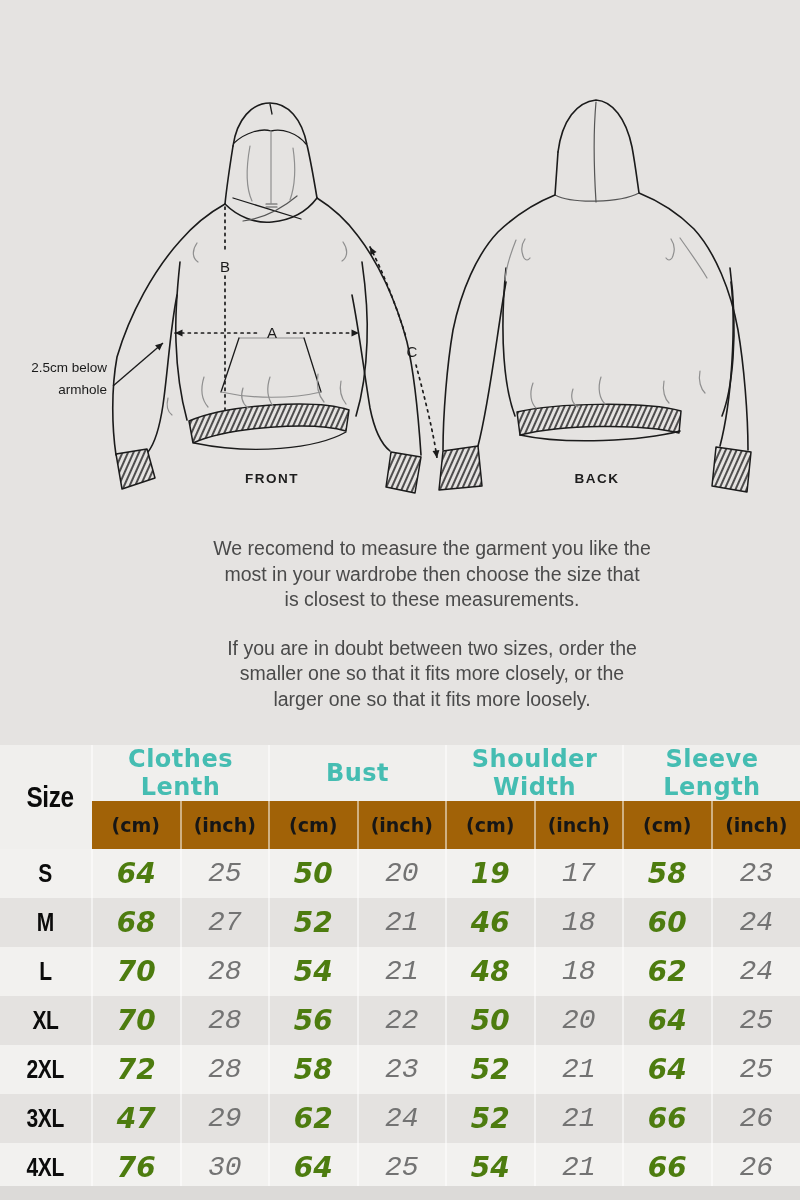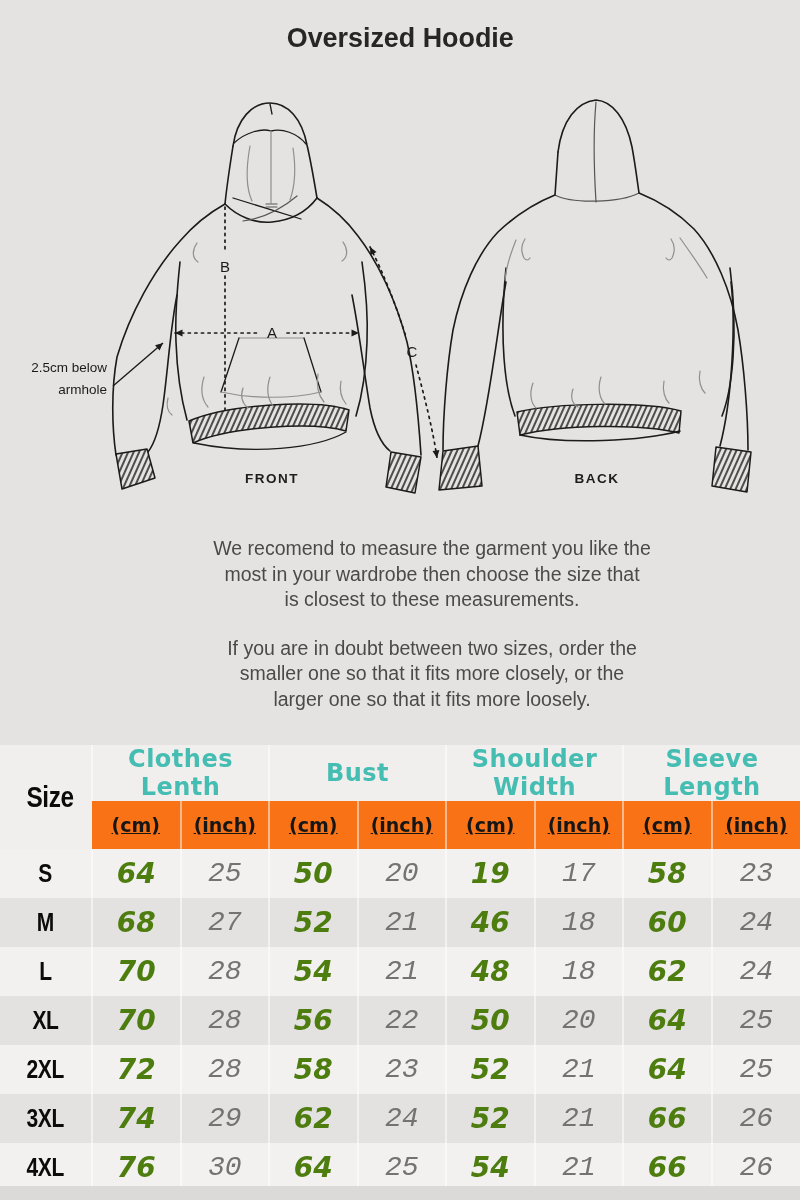--- a/index.html
+++ b/index.html
@@ -28,42 +28,39 @@
         font-size:19.5px;line-height:25.6px;margin-left:32px;}
   .copy p{margin:0;}
   .copy p + p{margin-top:23px;}
 
   
   table.size-table{position:absolute;top:745px;left:0;width:800px;border-collapse:collapse;table-layout:fixed;}
   col.c-size{width:92px;}
   th,td{padding:0;text-align:center;vertical-align:middle;border-left:2px solid rgba(255,255,255,.5);}
   tr > th:first-child{border-left:none;}
   tr.h1>th{height:50px;background:#f0efed;}
-  tr.h2>th{height:48px;background:#f97316;text-decoration:underline;}
+  tr.h2>th{height:48px;background:#a16207;}
   th.size-head{background:linear-gradient(#f0efed 0,#f0efed 50px,#e4e2e0 50px,#e4e2e0 100%);padding-left:10px;}
   th.group{font-family:"DejaVu Sans",sans-serif;font-weight:700;font-size:24px;color:#45bdb2;letter-spacing:.5px;}
   th.unit{font-family:"DejaVu Sans",sans-serif;font-weight:700;font-size:19px;color:#161616;}
   tbody tr{height:49px;}
   tbody tr:nth-child(odd){background:#f2f1ef;}
   tbody tr:nth-child(even){background:#e4e2e0;}
   .size-txt{display:inline-block;font-weight:800;font-size:25px;color:#0b0b0b;transform:scaleX(.84);letter-spacing:-.5px;}
   .size-txt.big{font-size:29px;}
   td{font-family:"DejaVu Sans",sans-serif;font-style:italic;font-size:28px;}
   td.cm{color:#4d7c0f;font-weight:700;}
   td.in{color:#737373;font-weight:400;font-family:Liberation Mono, monospace;}
   .bottom-strip{position:absolute;top:1186px;left:0;width:800px;height:14px;background:#dcdad8;}
 </style>
 </head>
 <body>
 
 <div class="canvas">
 
-  <div class="title">
-    <span>Oversized Hoodie</span>
-  </div>
 
   <svg class="diagram" width="800" height="430" viewBox="0 80 800 430">
     <defs>
       <pattern id="rib" width="5" height="5" patternUnits="userSpaceOnUse" patternTransform="rotate(24)">
         <rect width="5" height="5" fill="#e5e3e1"></rect>
         <line x1="1" y1="0" x2="1" y2="5" stroke="#1b1b1b" stroke-width="1.5"></line>
       </pattern>
       <marker id="arrow" markerWidth="10" markerHeight="10" refX="8" refY="4" orient="auto-start-reverse" markerUnits="userSpaceOnUse">
         <path d="M0.5,0.5 L8,4 L0.5,7.5 Z" fill="#1b1b1b"></path>
       </marker>
@@ -265,21 +262,21 @@
         <td class="in">28</td>
         <td class="cm">58</td>
         <td class="in">23</td>
         <td class="cm">52</td>
         <td class="in">21</td>
         <td class="cm">64</td>
         <td class="in">25</td>
       </tr>
       <tr>
         <th><span class="size-txt">3XL</span></th>
-        <td class="cm">74</td>
+        <td class="cm">47</td>
         <td class="in">29</td>
         <td class="cm">62</td>
         <td class="in">24</td>
         <td class="cm">52</td>
         <td class="in">21</td>
         <td class="cm">66</td>
         <td class="in">26</td>
       </tr>
       <tr>
         <th><span class="size-txt">4XL</span></th>

